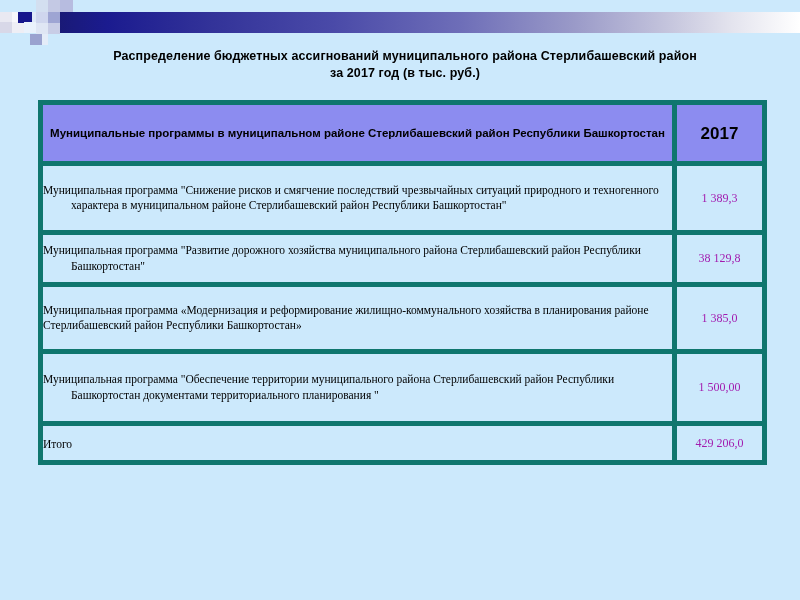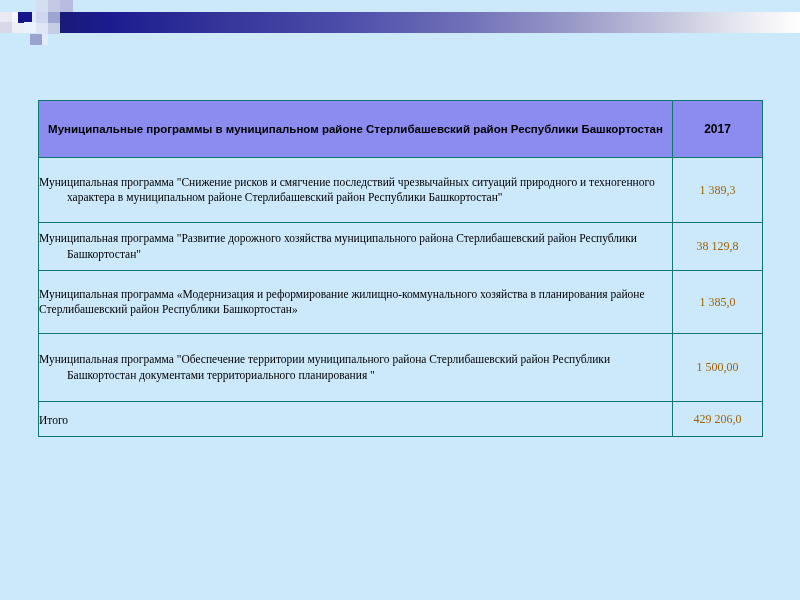--- a/index.html
+++ b/index.html
@@ -68,21 +68,21 @@
     top: 100px;
     width: 724px;
   }
   table.budget {
     border-collapse: collapse;
     width: 724px;
     table-layout: fixed;
     background: #cce9fc;
   }
   table.budget td, table.budget th {
-    border: 1px solid #0f766e;
+    border: 5px solid #0f766e;
     vertical-align: middle;
     padding: 0;
   }
   col.c-name { width: 634px; }
   col.c-val  { width: 90px;  }
 
   thead th {
     background: #8c8cf0;
     font-family: "Liberation Sans", "DejaVu Sans", sans-serif;
     font-weight: bold;
@@ -90,21 +90,21 @@
     line-height: 15px;
     color: #000000;
     height: 56px;
   }
   th.hdr-name {
     text-align: center;
     padding: 4px 10px 4px 10px;
   }
   th.hdr-val {
     text-align: center;
-    font-size: 12px;
+    font-size: 17px;
   }
 
   td.cell-name {
     font-family: "Liberation Serif", "DejaVu Serif", serif;
     font-size: 11.5px;
     line-height: 15.5px;
     color: #000000;
     text-align: left;
     vertical-align: top;
     padding: 7px 8px 7px 8px;
@@ -114,21 +114,21 @@
     padding-left: 28px;
     text-indent: -28px;
   }
   td.cell-name.no-indent .txt {
     padding-left: 0;
     text-indent: 0;
   }
   td.cell-val {
     font-family: "Liberation Serif", "DejaVu Serif", serif;
     font-size: 12px;
-    color: #a16207;
+    color: #a21caf;
     text-align: center;
     vertical-align: middle;
     white-space: nowrap;
   }
   tr.r0 td { height: 64px; }
   tr.r1 td { height: 47px; }
   tr.r2 td { height: 47px; }
   tr.r3 td { height: 53px; }
   tr.r4 td { height: 62px; }
   tr.r5 td { height: 67px; }
@@ -154,20 +154,22 @@
   <div class="deco-sq" style="left:36px; top:23px; width:12px; height:11px; background:#dfe6f4;"></div>
   <div class="deco-sq" style="left:48px; top:23px; width:12px; height:11px; background:#c8cde6;"></div>
   <div class="deco-sq" style="left:36px; top:34px; width:12px; height:11px; background:#e4ecf8;"></div>
   <div class="deco-sq" style="left:30px; top:34px; width:12px; height:11px; background:#9aa2cf;"></div>
   <div class="deco-sq" style="left:36px; top:12px; width:12px; height:11px; background:#cfd6ee;"></div>
   <div class="deco-sq" style="left:48px; top:12px; width:12px; height:11px; background:#9ea5d3;"></div>
   <div class="deco-sq" style="left:24px; top:22px; width:12px; height:11px; background:#eaf2fc;"></div>
 </div>
 
 <div class="title">
+  <span class="title-line">Распределение бюджетных ассигнований муниципального района Стерлибашевский район</span>
+  <span class="title-line">за 2017 год (в тыс. руб.)</span>
 </div>
 
 <div class="tbl-wrap">
 <table class="budget">
   <colgroup>
         <col class="c-name">
         <col class="c-val">
       </colgroup>
   <thead>
     <tr>

